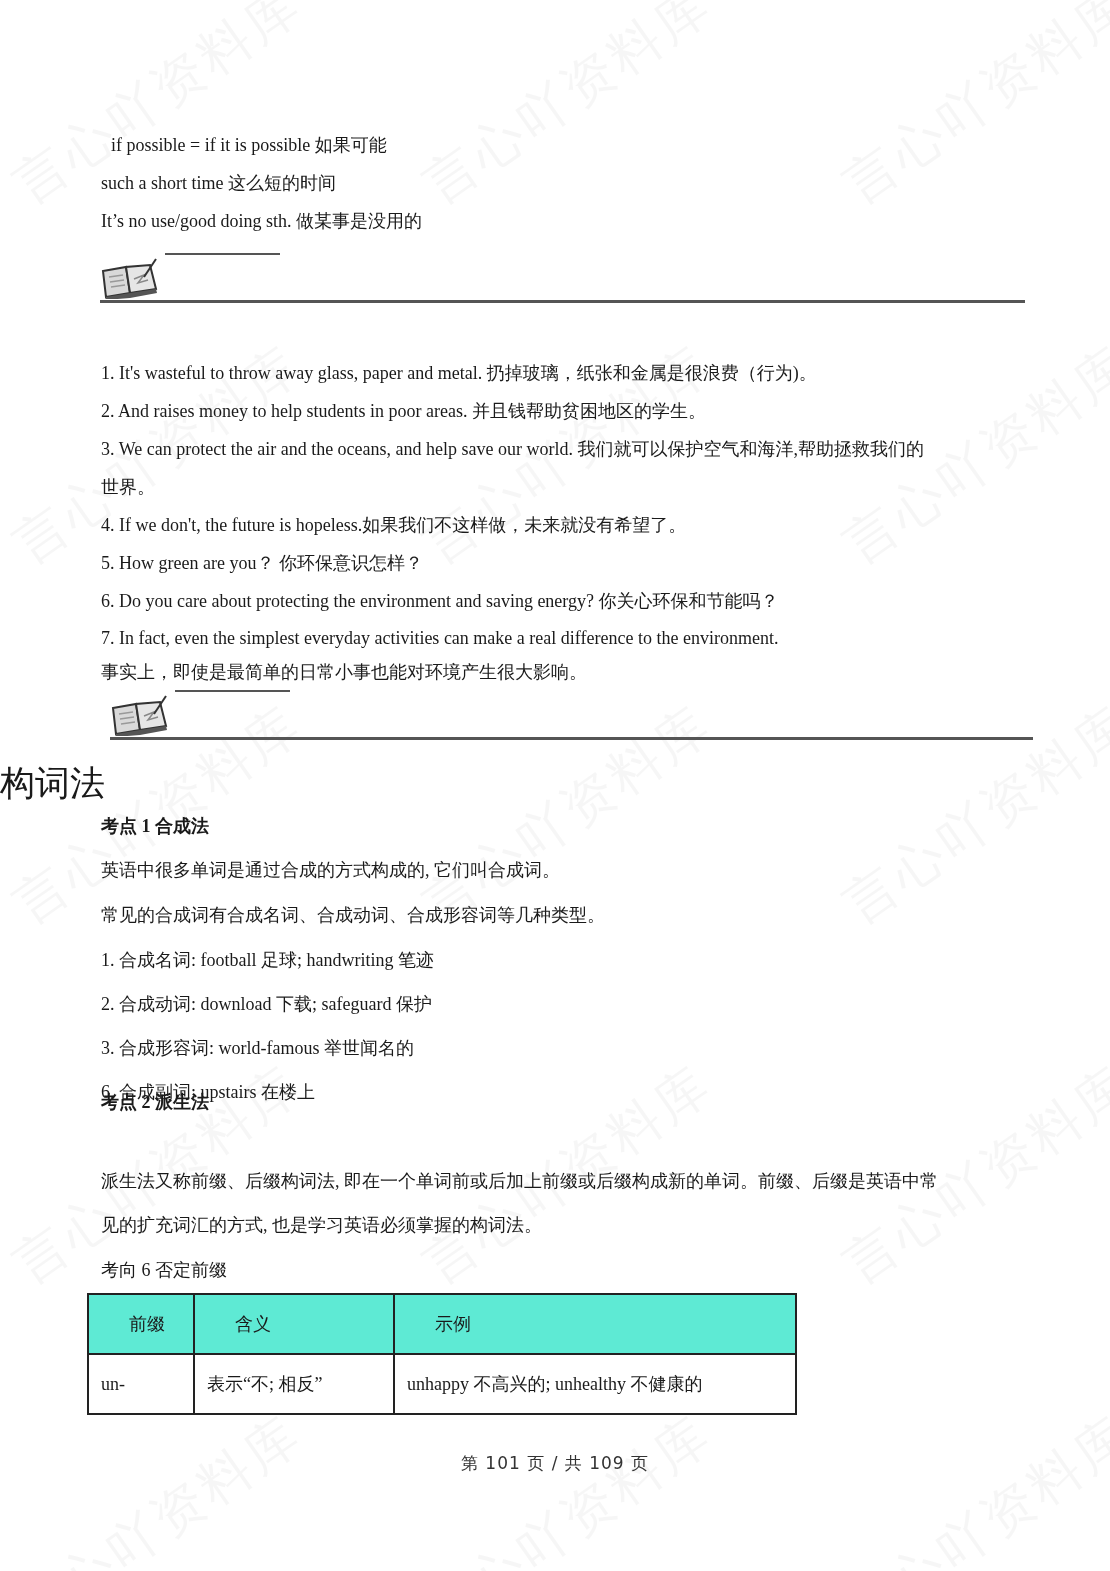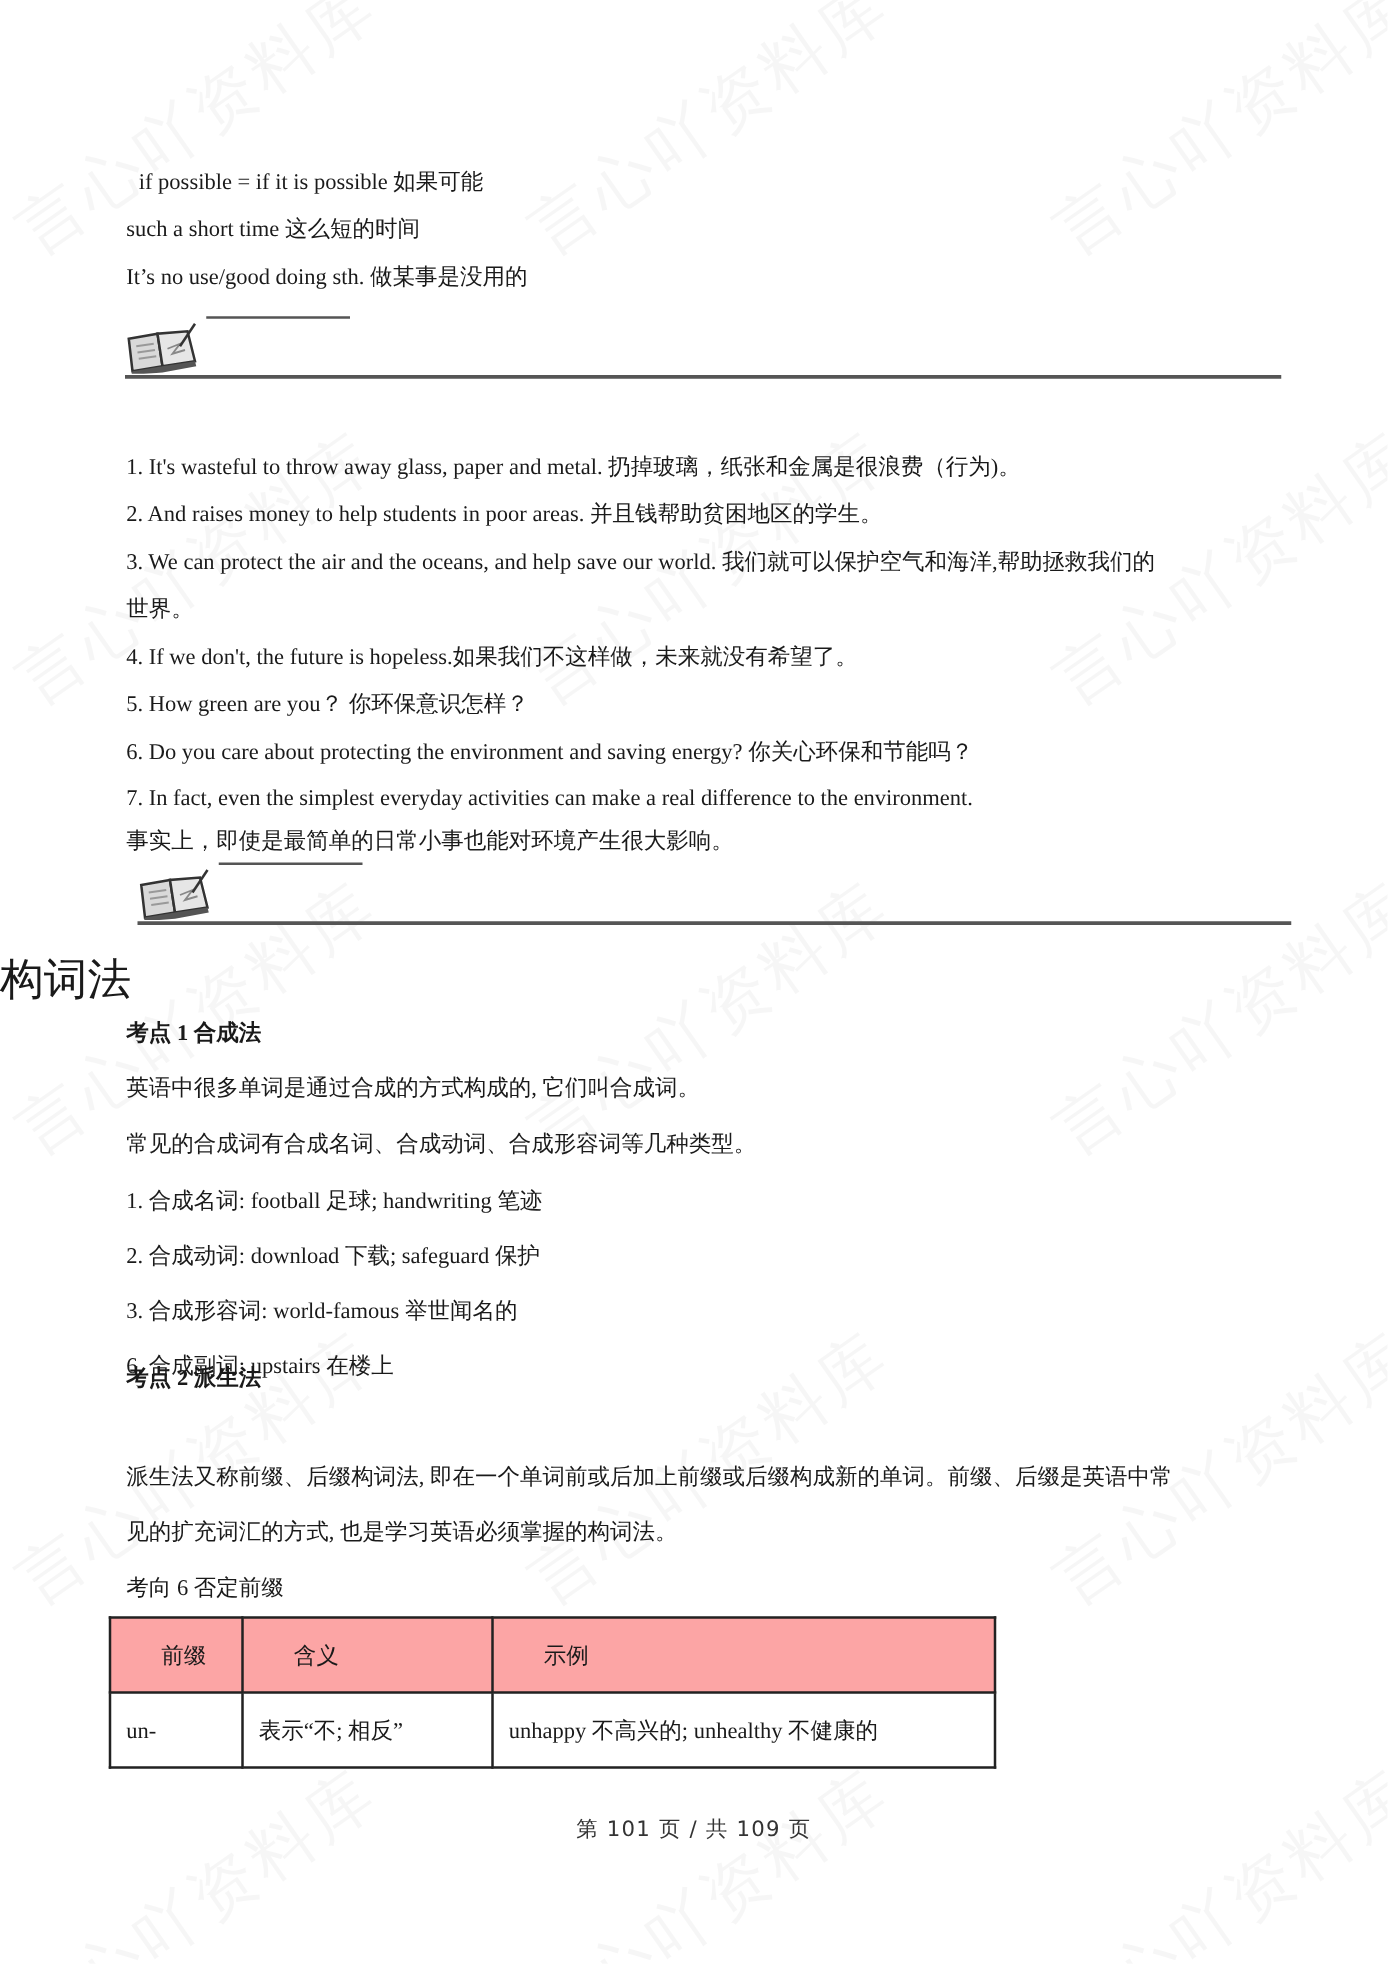--- a/index.html
+++ b/index.html
@@ -30,21 +30,21 @@
   }
   .bold { font-weight: bold; }
   table.prefix {
     position: absolute; left: 87px; top: 1293px; width: 710px;
     border-collapse: collapse; font-size: 18px;
   }
   table.prefix td, table.prefix th {
     border: 2px solid #222; text-align: left; font-weight: normal;
     padding: 0 12px; height: 58px;
   }
-  table.prefix th { background: #fca5a5; padding-left: 40px; }
+  table.prefix th { background: #5eead4; padding-left: 40px; }
   .footer {
     position: absolute; top: 1452px; left: 0; width: 1110px; text-align: center;
     font-family: "DejaVu Sans", sans-serif; font-size: 17px; color: #333; letter-spacing: 1px;
   }
 </style>
 </head>
 <body>
 
 <div class="watermark" style="left:-10px; top:60px;">言心吖资料库</div>
 <div class="watermark" style="left:400px; top:60px;">言心吖资料库</div>

